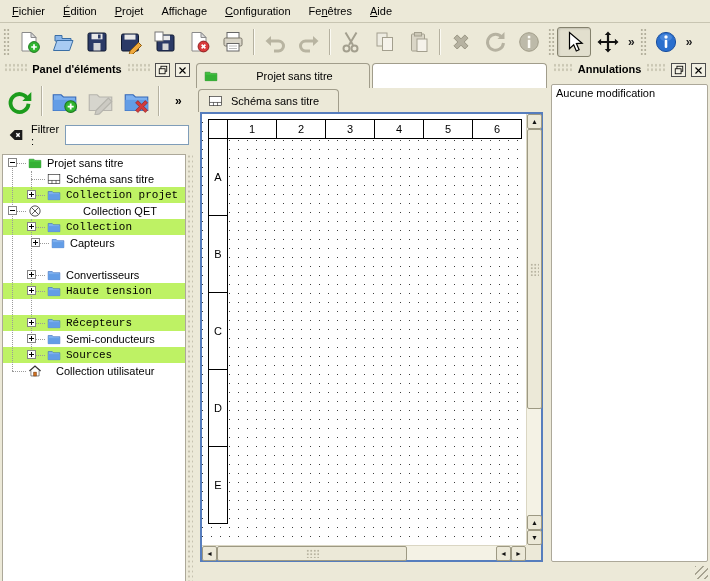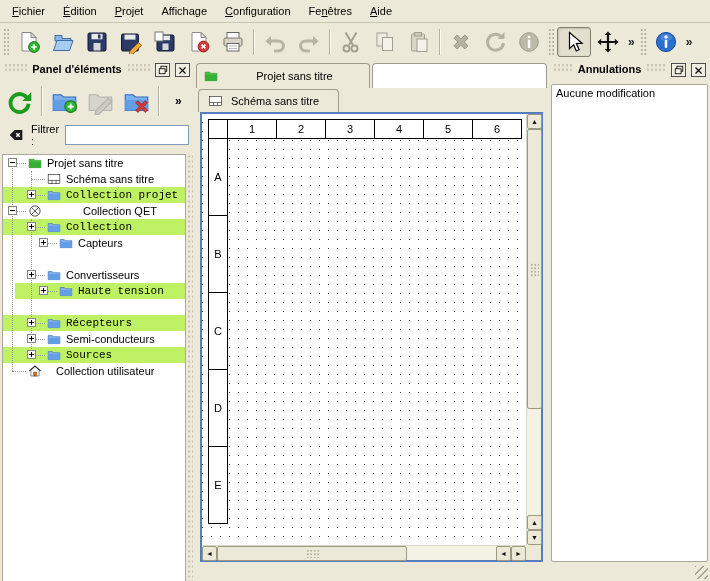--- a/index.html
+++ b/index.html
@@ -415,21 +415,21 @@
             <b></b>
           </div>
           <span class="icon t-icon" style="width: 16px; height: 14px; left: 43px;">
             <svg viewBox="0 0 24 24">
               <path d="M2 6h7l2 2h11v12H2z" fill="#7db0ef" stroke="#3568b8"></path>
               <path d="M2 10.5h20V20H2z" fill="#639de6"></path>
             </svg>
           </span>
           <span class="t-label" style="left: 63px;">Collection</span>
         </div>
-        <div class="tree-row" style="top: 80px; position: absolute; left: 12px; width: 100%; border-radius: 6px;">
+        <div class="tree-row" style="top: 80px; position: absolute; left: 4px; width: 100%; border-radius: 6px;">
           <div class="t-tick" style="left: 28px; width: 14px;"></div>
           <div class="t-expander plus" style="left: 24px;">
             <i></i>
             <b></b>
           </div>
           <span class="icon t-icon" style="width: 16px; height: 14px; left: 43px;">
             <svg viewBox="0 0 24 24">
               <path d="M2 6h7l2 2h11v12H2z" fill="#7db0ef" stroke="#3568b8"></path>
               <path d="M2 10.5h20V20H2z" fill="#639de6"></path>
             </svg>
@@ -443,21 +443,21 @@
             <b></b>
           </div>
           <span class="icon t-icon" style="width: 16px; height: 14px; left: 43px;">
             <svg viewBox="0 0 24 24">
               <path d="M2 6h7l2 2h11v12H2z" fill="#7db0ef" stroke="#3568b8"></path>
               <path d="M2 10.5h20V20H2z" fill="#639de6"></path>
             </svg>
           </span>
           <span class="t-label" style="left: 63px;">Convertisseurs</span>
         </div>
-        <div class="tree-row alt" style="top: 128px; position: absolute; left: 12px; width: 100%;">
+        <div class="tree-row alt" style="top: 128px; position: absolute; left: 0px; width: 100%;">
           <div class="t-tick" style="left: 28px; width: 14px;"></div>
           <div class="t-expander plus" style="left: 24px;">
             <i></i>
             <b></b>
           </div>
           <span class="icon t-icon" style="width: 16px; height: 14px; left: 43px;">
             <svg viewBox="0 0 24 24">
               <path d="M2 6h7l2 2h11v12H2z" fill="#7db0ef" stroke="#3568b8"></path>
               <path d="M2 10.5h20V20H2z" fill="#639de6"></path>
             </svg>

